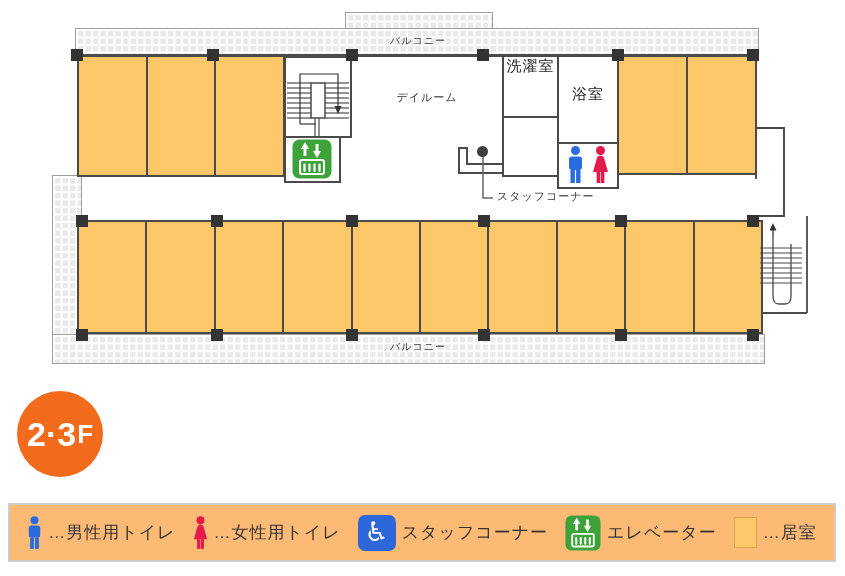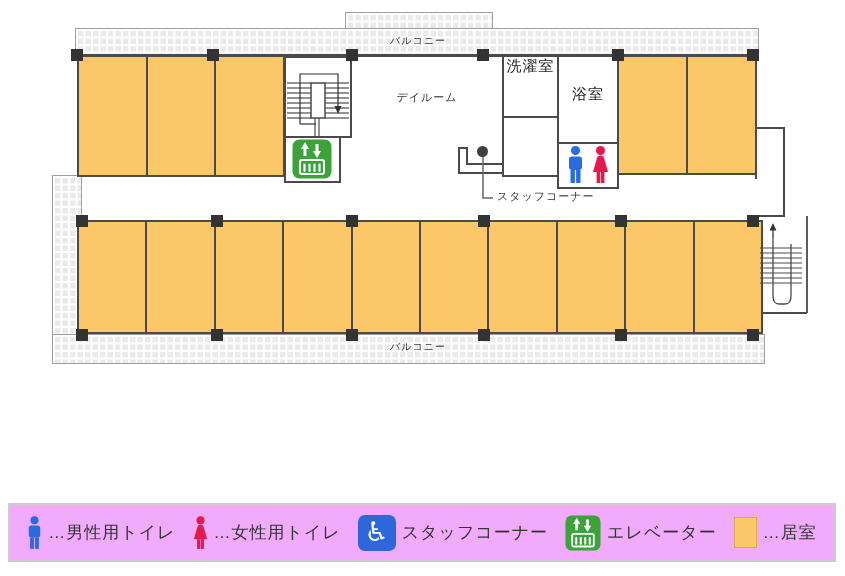--- a/index.html
+++ b/index.html
@@ -50,21 +50,21 @@
     background:#3f3f3f;z-index:6;}
 
   
   #floor-badge{position:absolute;left:17px;top:391px;width:86px;height:86px;border-radius:50%;
     background:var(--badge_orange);display:flex;align-items:center;justify-content:center;z-index:6;}
   #floor-badge .big{font-size:34px;font-weight:bold;color:#fff;letter-spacing:0;}
   #floor-badge .small{font-size:26px;font-weight:bold;color:#fff;margin-left:1px;}
 
   
   #legend{position:absolute;left:8px;top:503px;width:828px;height:59px;
-    border:2px solid var(--legend_border);box-sizing:border-box;background:#f0abfc;
+    border:2px solid var(--legend_border);box-sizing:border-box;background:#fdba74;
     display:flex;align-items:center;justify-content:center;gap:17px;z-index:6;}
   .legend-item{display:flex;align-items:center;gap:6px;}
   .legend-label{font-size:17px;color:#333;letter-spacing:1px;white-space:nowrap;}
   .icon-box{border-radius:7px;display:flex;align-items:center;justify-content:center;}
   #wheelchair-box{width:38px;height:36px;background:var(--wheelchair_blue);}
   #wheelchair-box span{color:#fff;font-size:27px;line-height:1;}
   #room-swatch{width:21px;height:29px;background:var(--room_fill);border:1.5px solid var(--swatch_border);}
 
   svg{display:block;}
 </style>
@@ -195,20 +195,24 @@
 
   <svg class="abs z5" style="left:458px;top:147px;" width="46" height="27" viewBox="0 0 46 27">
     <path d="M1,1 H9 V17 H45 V26 H1 Z" fill="#fff" stroke="#4A4A4A" stroke-width="2"></path>
   </svg>
   <div id="staff-dot"></div>
   <svg class="abs z5" style="left:476px;top:151px;" width="26" height="52" viewBox="0 0 26 52">
     <polyline points="7,3 7,47 17,47" fill="none" stroke="#666" stroke-width="1.5"></polyline>
   </svg>
   <div class="planlabel" style="left:497px;top:189px;text-align:right;">スタッフコーナー</div>
 
+  <div id="floor-badge">
+    <span class="big">2·3</span>
+    <span class="small">F</span>
+  </div>
 
   <div id="legend">
     <div class="legend-item">
       <svg width="15" height="34" viewBox="0 0 17 38">
         <circle cx="8.5" cy="4.5" r="4.5" fill="#2A6BDF"></circle>
         <rect x="2" y="10.5" width="13" height="13.5" rx="3" fill="#2A6BDF"></rect>
         <rect x="3.5" y="24" width="4.4" height="13" fill="#2A6BDF"></rect>
         <rect x="9.1" y="24" width="4.4" height="13" fill="#2A6BDF"></rect>
       </svg>
       <span class="legend-label">…男性用トイレ</span>

